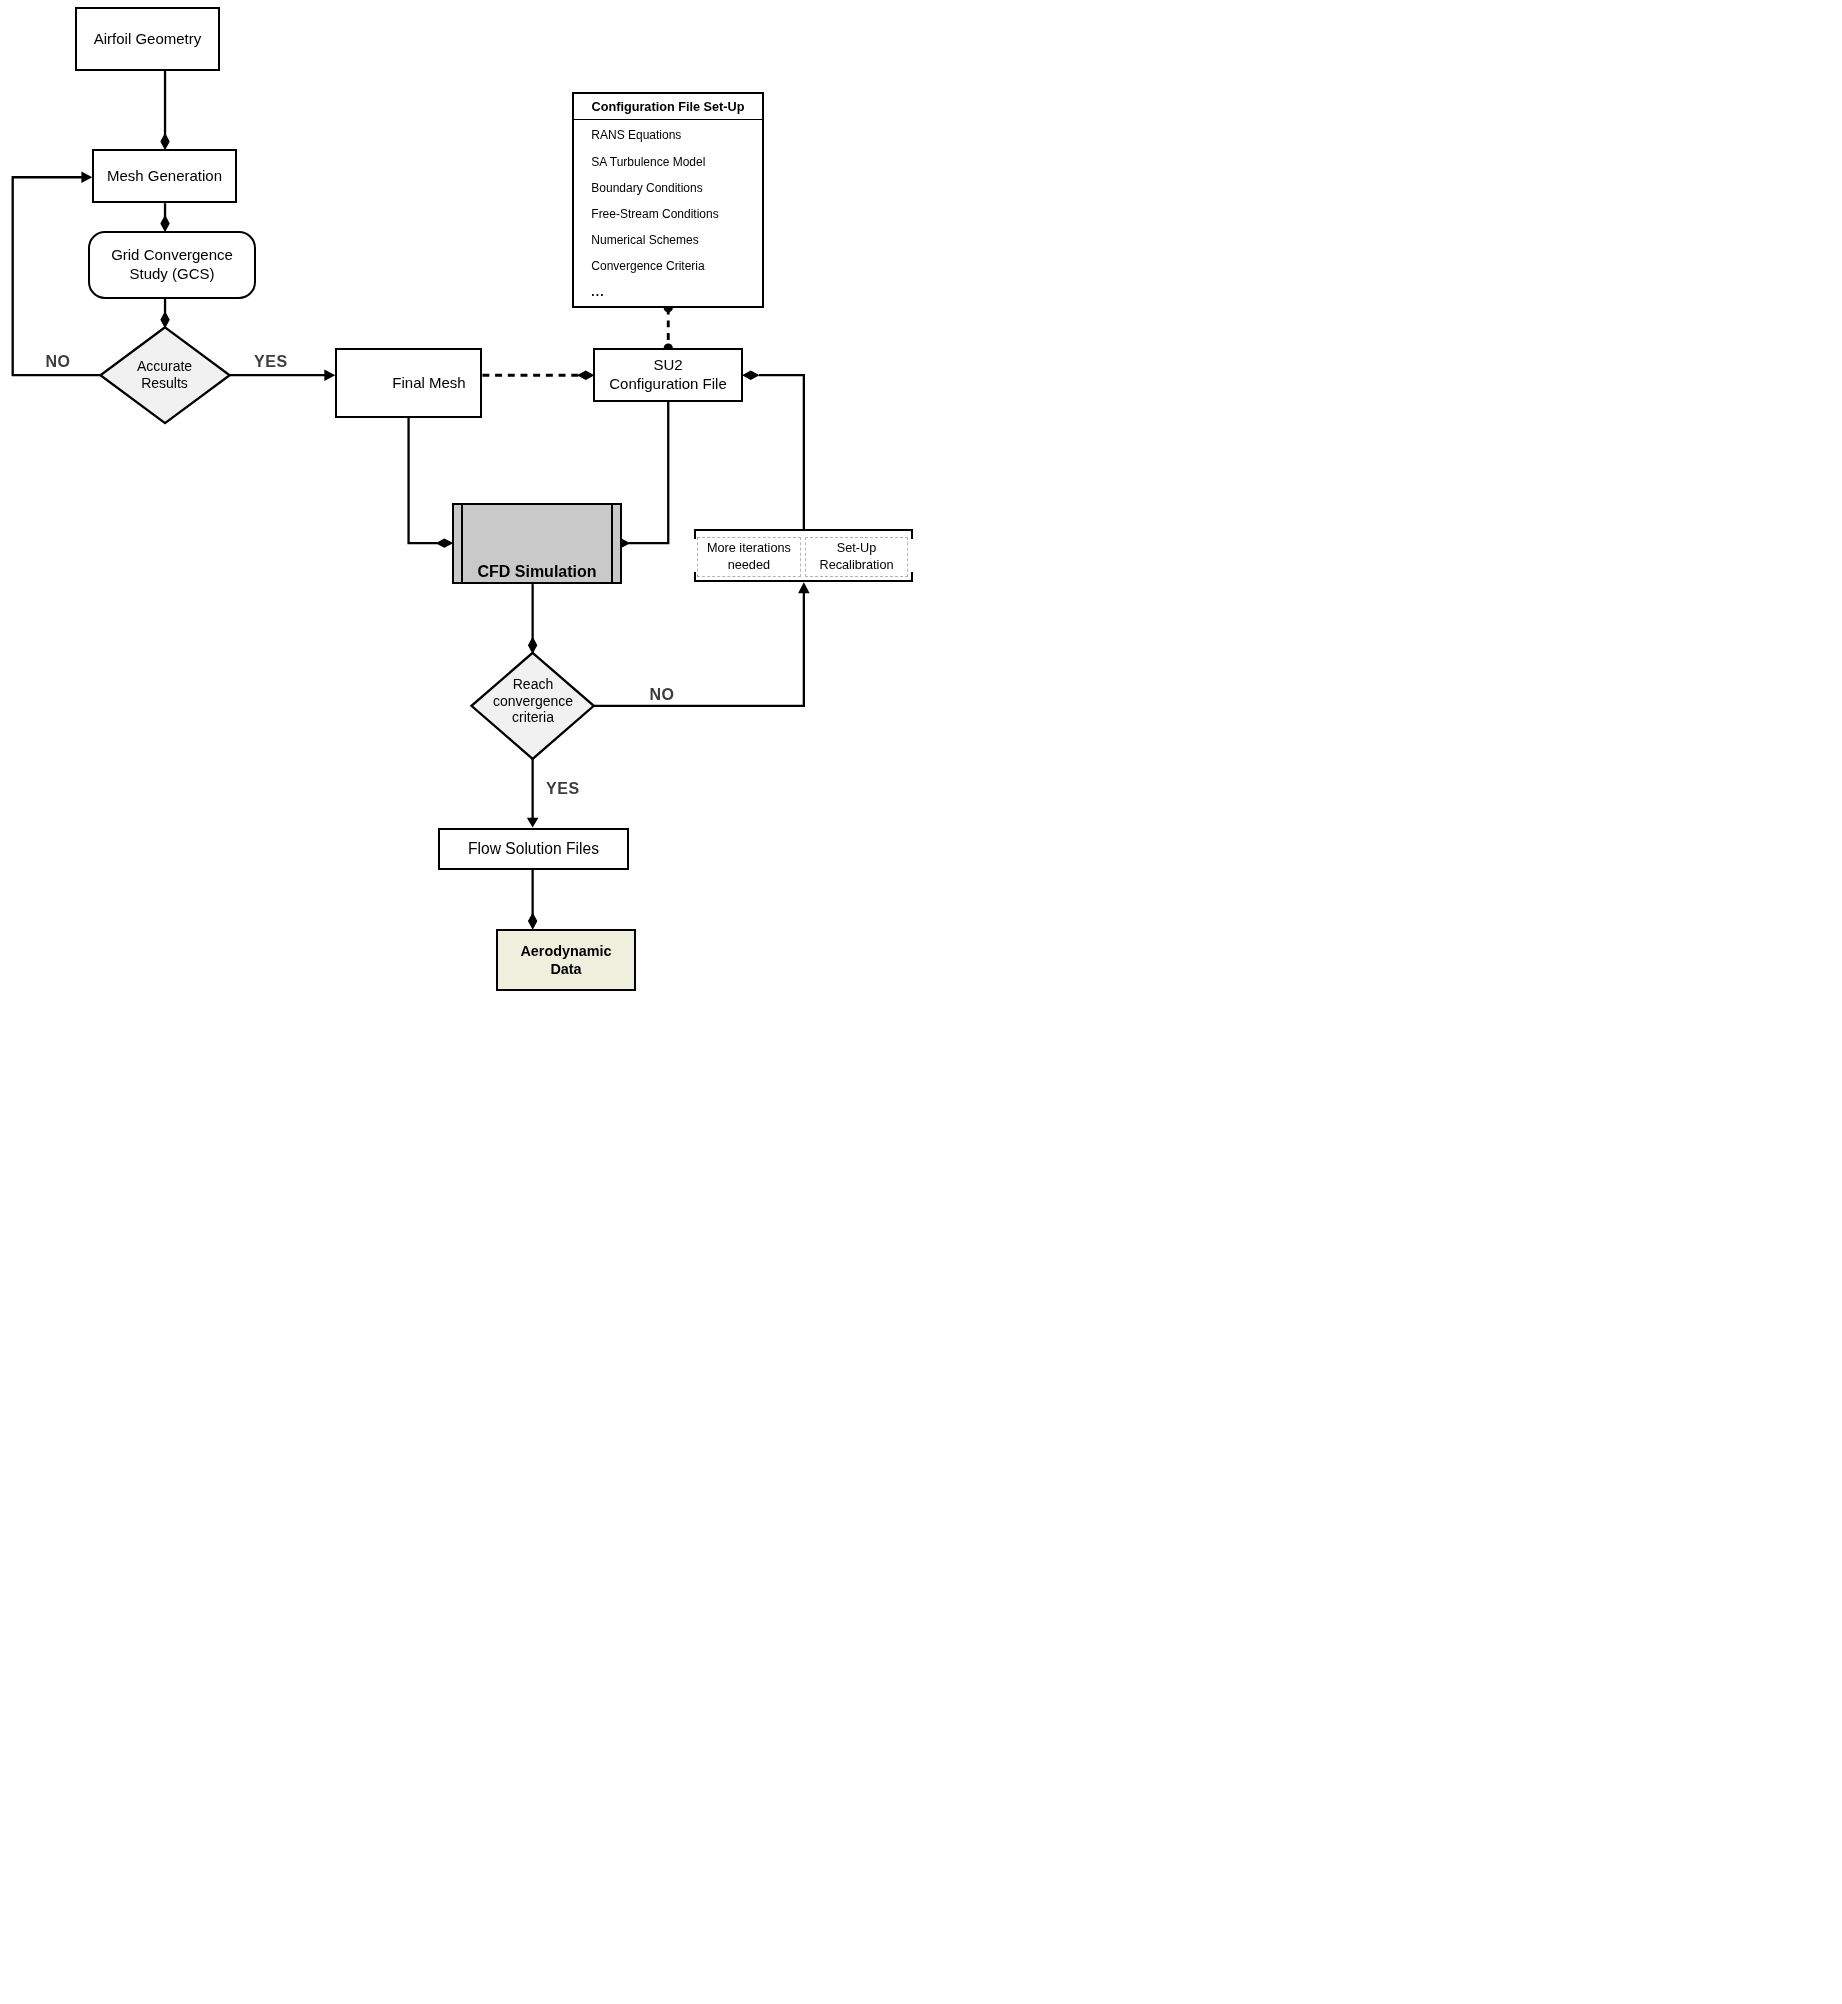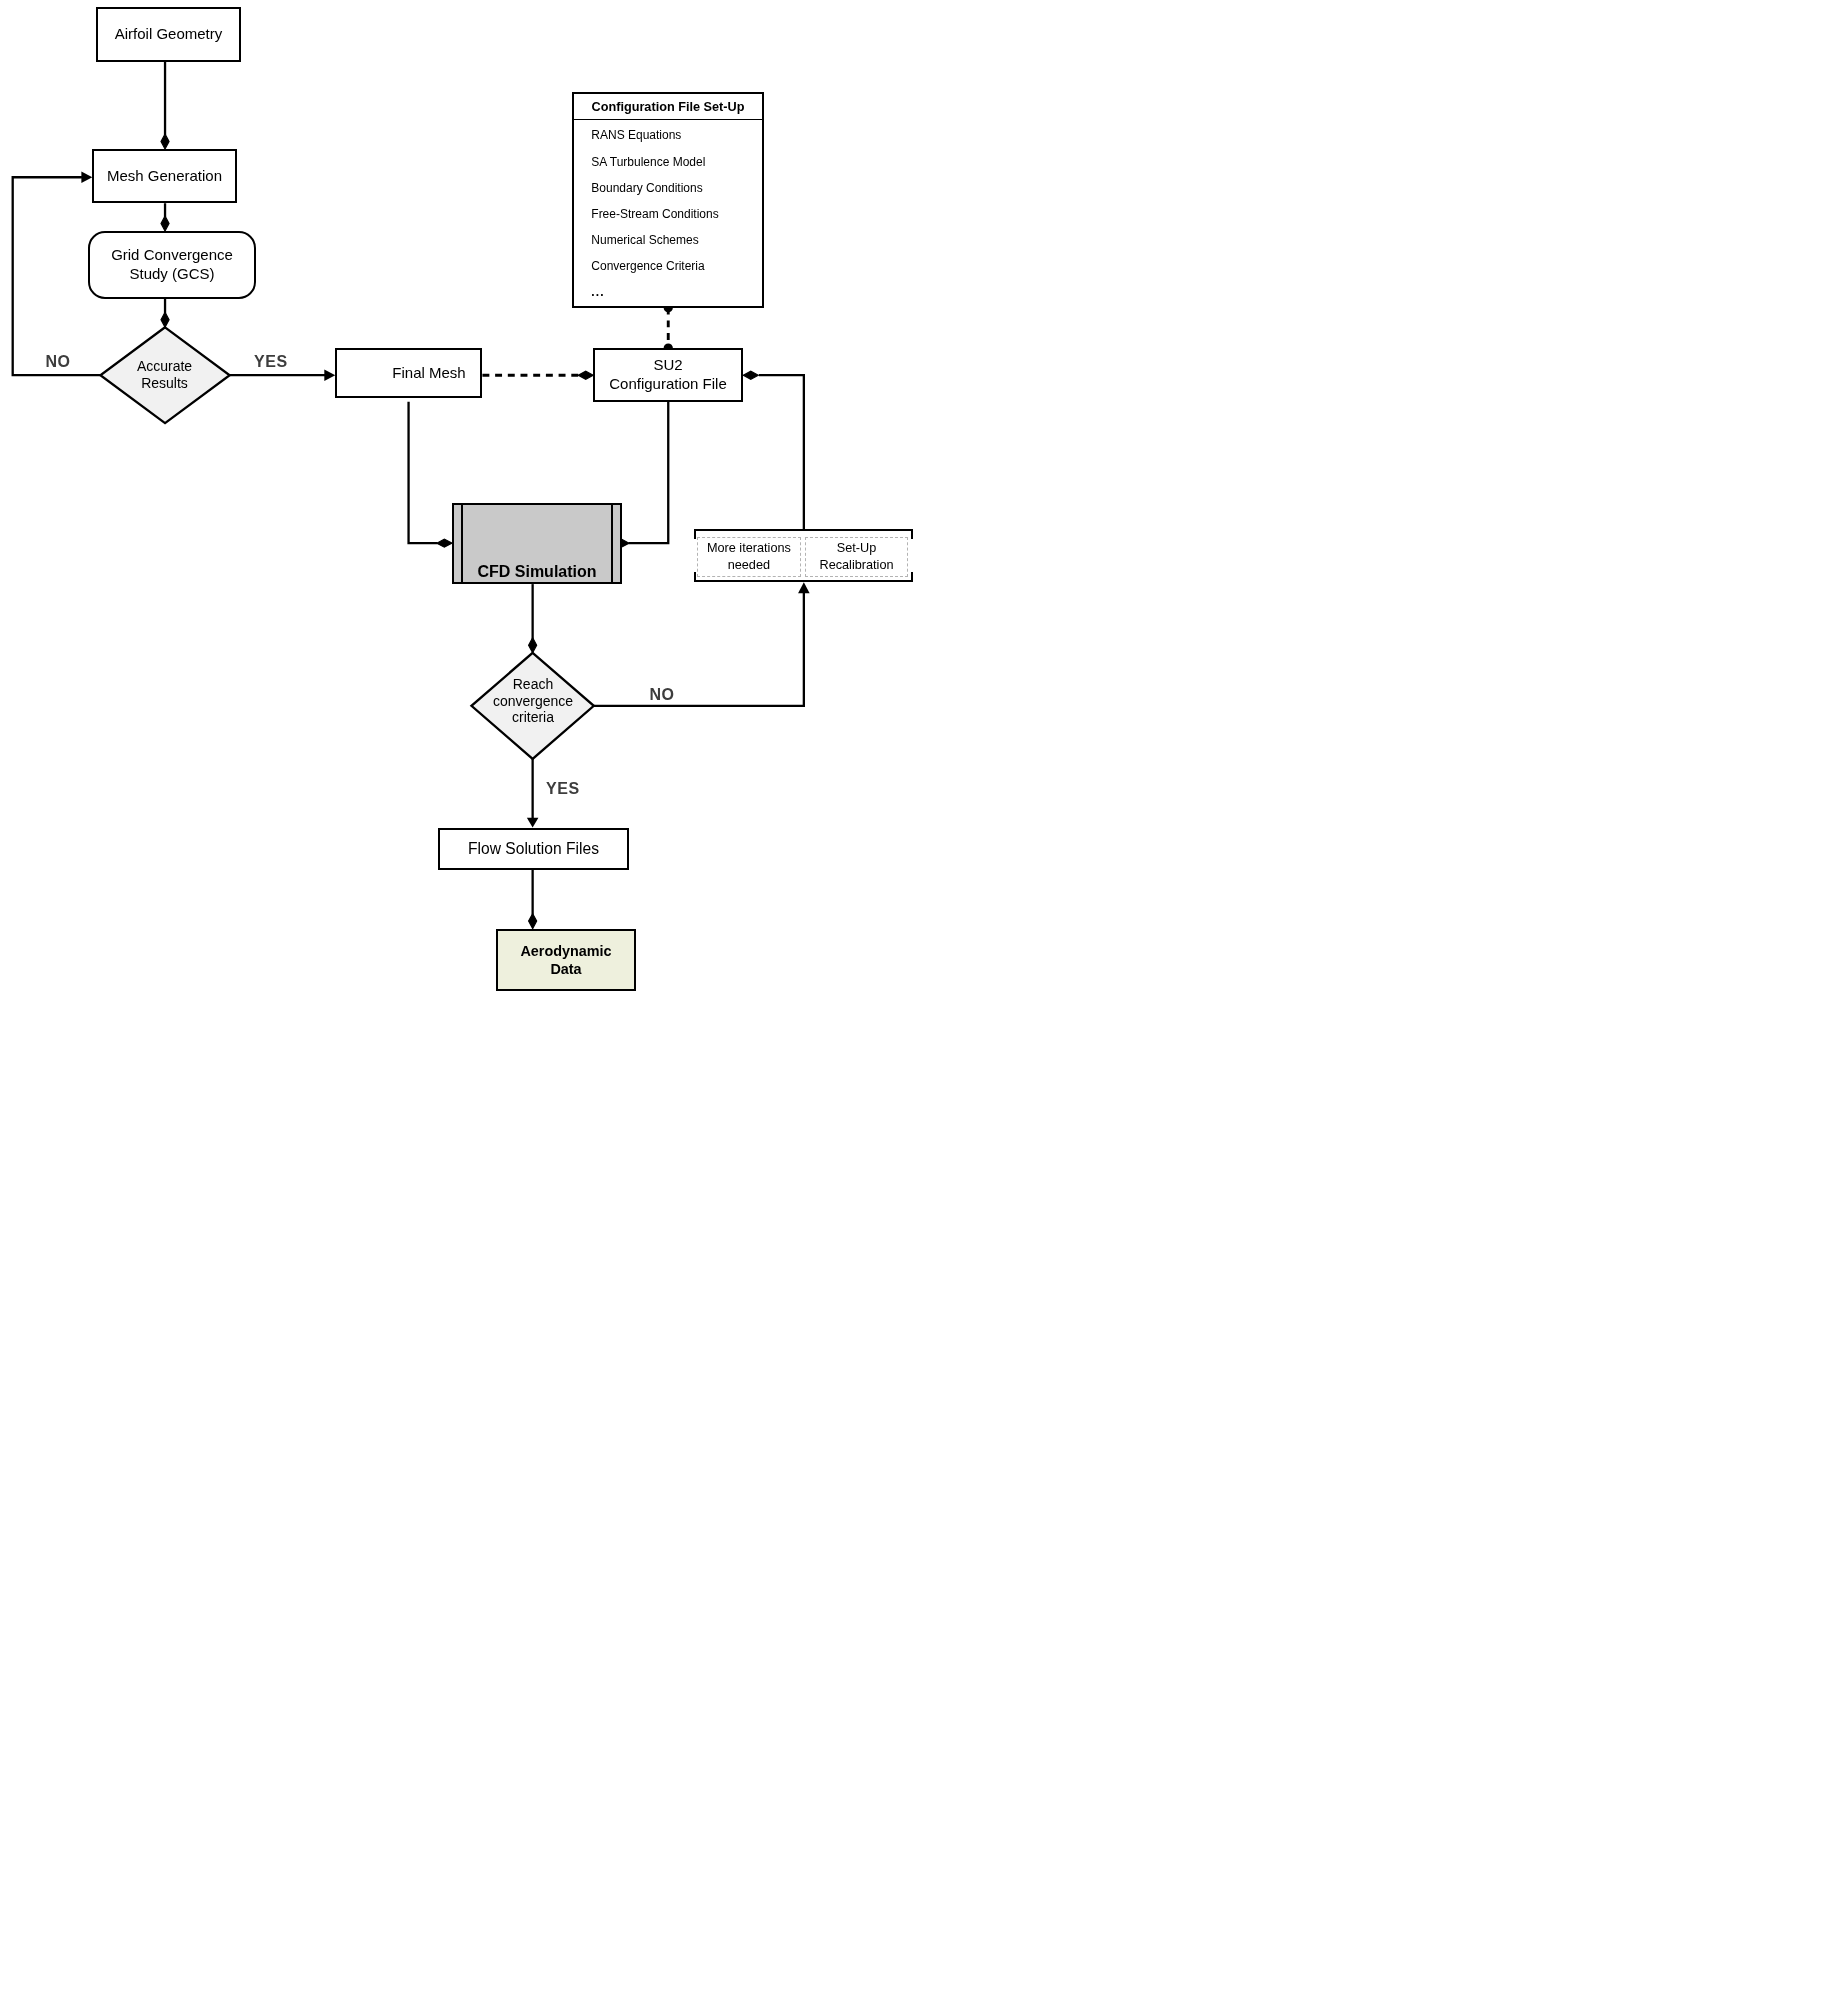--- a/index.html
+++ b/index.html
@@ -123,37 +123,37 @@
     
     <g>
       <line x1="923" y1="1506" x2="923" y2="1585" stroke="#000" stroke-width="4"></line>
       <polygon points="923,1609 930,1596 923,1583 916,1596" fill="#000" stroke="#000" stroke-width="2"></polygon>
     </g>
     
     <polygon points="286,567 398,650 286,733 174,650" fill="#f1f1f1" stroke="#000" stroke-width="4"></polygon>
     <polygon points="923,1131 1029,1223 923,1315 817,1223" fill="#f1f1f1" stroke="#000" stroke-width="4"></polygon>
   </svg>
 
-  <div class="node" id="airfoil" style="left:96px;top:7px;width:145px;height:55px;">
+  <div class="node" id="airfoil" style="left:75px;top:7px;width:145px;height:64px;">
     <span>Airfoil Geometry</span>
   </div>
 
   <div class="node" id="mesh" style="left:92px;top:149px;width:145px;height:54px;">
     <span>Mesh Generation</span>
   </div>
 
   <div class="node" id="gcs" style="left:88px;top:231px;width:168px;height:68px;border-radius:17px;">
     <span>Grid Convergence
 Study (GCS)</span>
   </div>
 
   <div class="dlabel" style="left:100px;top:327px;width:129px;height:96px;">Accurate
 Results</div>
 
-  <div class="node" id="finalmesh" style="left:335px;top:348px;width:147px;height:50px;padding-left:41px;">
+  <div class="node" id="finalmesh" style="left:335px;top:348px;width:147px;height:70px;padding-left:41px;">
     <span>Final Mesh</span>
   </div>
 
   <div id="config" style="left:572px;top:92px;width:192px;height:216px;">
     <div class="title">Configuration File Set-Up</div>
     <div class="items">
       <div>RANS Equations</div>
       <div>SA Turbulence Model</div>
       <div>Boundary Conditions</div>
       <div>Free-Stream Conditions</div>

